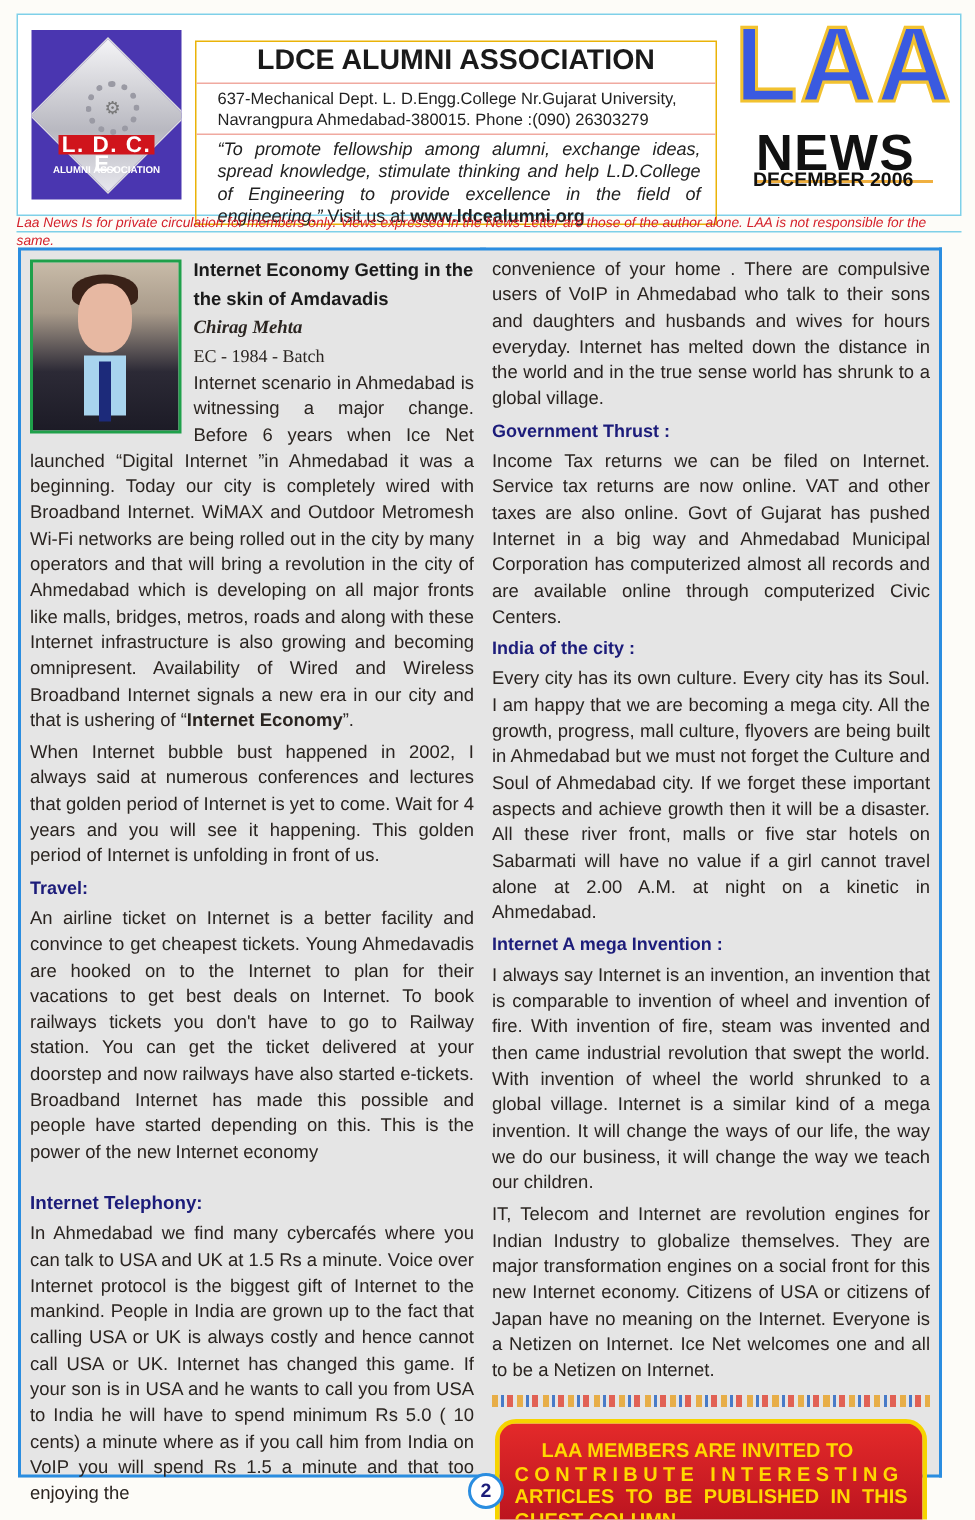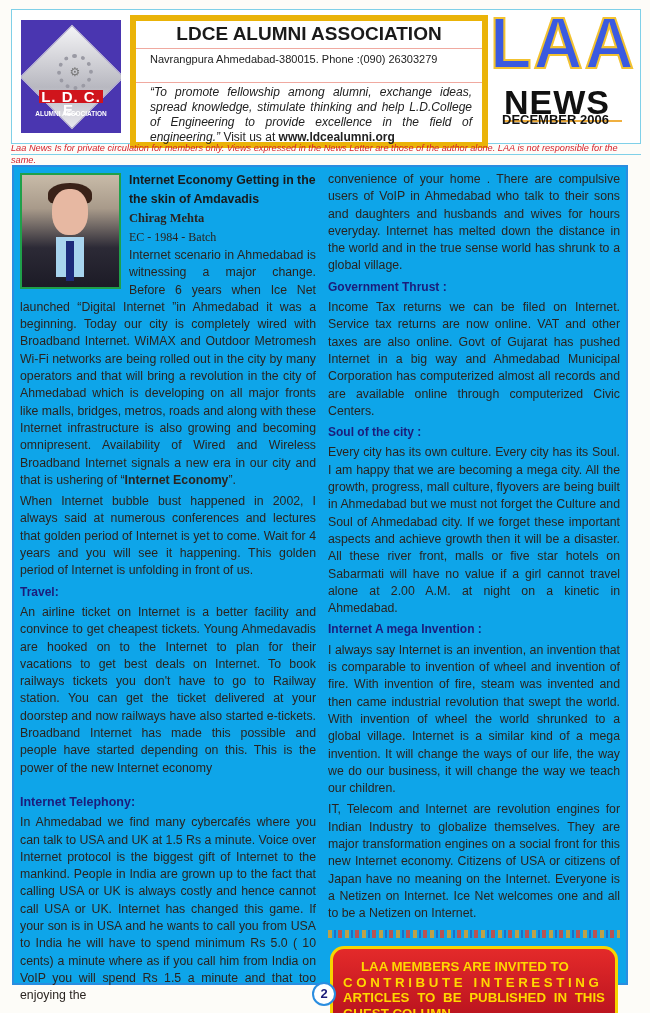--- a/index.html
+++ b/index.html
@@ -7,49 +7,49 @@
          font-family:"Liberation Sans", sans-serif; color:#2a2420; }
   .masthead { position:absolute; left:11px; top:9px; width:628px; height:133px; border:1px solid #7fd0e8; background:#fff; }
   .logo { position:absolute; left:9px; top:10px; width:100px; height:113px; background:#4a36b0; overflow:hidden; }
   .logo .diamond { position:absolute; left:14px; top:20px; width:72px; height:72px; transform:rotate(45deg);
         background:linear-gradient(135deg,#f4f4f6,#b8b8c0 60%,#e8e8ee); border:1px solid #ddd; }
   .logo .gear { position:absolute; left:36px; top:34px; width:28px; height:28px; border-radius:50%;
         border:4px dotted #9a9aa4; color:#777; font-size:12px; text-align:center; line-height:28px; }
   .logo .ribbon { position:absolute; left:18px; top:70px; width:64px; height:13px; background:#d0141c; color:#fff;
         font-size:15px; font-weight:bold; text-align:center; line-height:13px; letter-spacing:1px; }
   .logo .assoc { position:absolute; left:12px; top:90px; width:76px; font-size:6.5px; color:#fff; font-weight:bold; text-align:center; }
-  .center-box { position:absolute; left:118px; top:5px; width:346px; height:121px; border:6px solid #eab308;text-decoration:underline; }
+  .center-box { position:absolute; left:118px; top:17px; width:346px; height:121px; border:1px solid #eab308;text-decoration:underline; }
   .center-box .title { position:absolute; left:0; right:0; top:2px; text-align:center; font-size:19px; font-weight:bold; color:#1a1a1a; }
   .center-box .sep1 { position:absolute; left:0; right:0; top:27px; border-top:1px solid #f0a9a0; }
   .center-box .addr { position:absolute; left:14px; top:31px; font-size:11px; line-height:14px; color:#222; }
   .center-box .sep2 { position:absolute; left:0; right:0; top:61px; border-top:1px solid #f0a9a0; }
   .center-box .motto { position:absolute; left:14px; right:10px; top:64px; font-size:12px; line-height:15px; font-style:italic; color:#222; text-align:justify; }
   .center-box .motto b { font-style:normal; font-weight:bold; }
   .center-box .motto .visit { font-style:normal; }
   .brand { position:absolute; left:470px; top:2px; width:155px; height:128px; }
   .brand .laa { position:absolute; left:8px; top:-4px; font-size:68px; font-weight:bold; letter-spacing:2px;
         color:#3a5ae0; -webkit-text-stroke:2px #f2c230; transform:scaleY(1.05); line-height:70px; }
   .brand .news { position:absolute; left:22px; top:72px; font-size:34px; font-weight:bold; color:#111; letter-spacing:1px; line-height:36px; }
   .brand .underline { position:absolute; left:22px; top:108px; width:118px; border-top:2px solid #f0b040; }
   .brand .date { position:absolute; left:20px; top:100px; font-size:13px; font-weight:bold; color:#111; }
   .disclaimer { position:absolute; left:11px; top:142px; width:630px; font-size:9.2px; font-style:italic; color:#d4202a; text-align:left; line-height:12px; }
   .rule { position:absolute; left:11px; top:154px; width:630px; border-top:1px solid #7fd0e8; }
 
-  .col { position:absolute; top:165px; border:2px solid #2a8de0; background:#0ea5e9; }
+  .col { position:absolute; top:165px; border:2px solid #2a8de0; background:#e5e5e5; }
   .col-left { left:12px; width:308px; height:816px; border-right-width:2px; }
   .col-right { left:320px; width:306px; height:816px; border-left:0; }
   .article { position:absolute; left:6px; top:4px; width:296px; font-size:12.3px; line-height:17.3px; text-align:justify; color:#2a2420; }
   .photo { float:left; width:97px; height:112px; margin:2px 8px 4px 0; border:2px solid #1fa04a;
         background:linear-gradient(180deg,#c8bba8 0%,#a89a8a 30%,#2c2a36 65%,#1c1b26 100%); position:relative; }
   .photo .face { position:absolute; left:30px; top:14px; width:36px; height:46px; border-radius:45%; background:#e7b8a2; }
   .photo .hair { position:absolute; left:26px; top:8px; width:44px; height:22px; border-radius:50% 50% 30% 30%; background:#3a2218; }
   .photo .collar { position:absolute; left:34px; top:62px; width:28px; height:40px; background:#a8d4ee; }
   .photo .tie { position:absolute; left:44px; top:66px; width:8px; height:40px; background:#1c2a7a; }
   .a-title { font-weight:bold; font-size:12.3px; line-height:19px; color:#1a1a1a; text-align:left; }
-  .author { font-family:"Liberation Serif", serif; font-weight:bold; font-size:12.5px; padding-left:24px; line-height:19px; }
+  .author { font-family:"Liberation Serif", serif; font-weight:bold; font-size:12.5px; padding-left:24px; line-height:19px;font-style:italic; }
   .role { font-family:"Liberation Serif", serif; font-size:12px; line-height:19px; }
   .batch { font-family:"Liberation Serif", serif; font-weight:normal; font-size:12px; padding-left:14px; line-height:19px; }
   p { margin:0 0 4px 0; }
   .sec { font-weight:bold; color:#1c1c7a; margin:4px 0 3px 0; }
   .sec.big { font-size:12px; }
   .sec.small { font-size:12.5px;margin-top:17px; }
   .dotrule { height:8px; margin:8px 0 8px 0;
         background:repeating-linear-gradient(90deg,#e8a020 0 4px,transparent 4px 6px,#2060c0 6px 8px,transparent 8px 10px,#e04030 10px 14px,transparent 14px 17px); opacity:0.8; }
   .cta { margin:0 2px; height:86px; border-radius:14px; border:3px solid #f6d400; background:linear-gradient(180deg,#e42a2a,#a80a1a);
          color:#ffd800; font-weight:bold; font-size:13.3px; line-height:15.5px; padding:10px 10px 0 10px; text-align:justify; text-align-last:left; }
@@ -64,20 +64,21 @@
   <div class="logo">
     <div class="diamond"></div>
     <div class="gear">⚙</div>
     <div class="ribbon">L. D. C. E.</div>
     <div class="assoc">ALUMNI ASSOCIATION</div>
   </div>
   <div class="center-box">
     <div class="title">LDCE ALUMNI ASSOCIATION</div>
     <div class="sep1"></div>
     <div class="addr">
+      <div>637-Mechanical Dept. L. D.Engg.College Nr.Gujarat University,</div>
       <div>Navrangpura  Ahmedabad-380015. Phone :(090) 26303279</div>
     </div>
     <div class="sep2"></div>
     <div class="motto">
       <span>“To promote fellowship among alumni, exchange ideas, spread knowledge, stimulate thinking and help L.D.College of Engineering to provide excellence in the field of engineering.”</span>
       <span class="visit">Visit us at </span><b>www.ldcealumni.org</b>
     </div>
   </div>
   <div class="brand">
     <div class="laa">LAA</div>
@@ -107,21 +108,21 @@
     <div class="sec small">Internet Telephony:</div>
     <p>In Ahmedabad we   find many cybercafés where you can talk to USA and UK at 1.5 Rs a minute. Voice over Internet protocol is the biggest gift of Internet to the mankind. People in India are grown up to the fact that calling USA or UK is always costly and hence  cannot call USA or UK. Internet has changed this game. If your son is in USA and he wants to call you from USA to India he will have to spend minimum Rs 5.0 ( 10 cents) a minute where as if you call him from India on VoIP you will spend  Rs 1.5  a minute and that too enjoying the</p>
   </div>
 </div>
 
 <div class="col col-right">
   <div class="article" style="left:8px;width:292px;">
     <p>convenience of your home . There are compulsive users of VoIP in Ahmedabad who talk to their sons and daughters and husbands and wives for hours everyday. Internet has melted down the distance in the world and in the  true sense world has shrunk to a global village.</p>
     <div class="sec big">Government Thrust :</div>
     <p>Income Tax returns we can be filed on Internet. Service tax returns are now online. VAT and other taxes are also online. Govt of Gujarat has pushed Internet in a big way and Ahmedabad Municipal Corporation has computerized almost all records and are available online through computerized Civic Centers.</p>
-    <div class="sec big">Soul of the city :</div>
+    <div class="sec big">India of the city :</div>
     <p>Every city has its own culture. Every city has its Soul. I am happy that we are becoming a mega city. All the growth, progress, mall culture, flyovers are being built in Ahmedabad but we must not forget the Culture and Soul of Ahmedabad city.  If we forget these important aspects and achieve growth then it will be a disaster. All these river front, malls or five star hotels on Sabarmati will have no value if a girl cannot travel alone at 2.00 A.M. at night on a kinetic in Ahmedabad.</p>
     <div class="sec big">Internet  A mega Invention :</div>
     <p>I always say Internet is an invention, an invention that is comparable to invention of wheel and invention of fire. With invention of fire, steam was invented and then came industrial revolution that swept the world. With invention of wheel the world shrunked to a global village.  Internet is a similar kind of a mega invention.  It will change the ways of our life, the way we do our business, it will change the way we teach our children.</p>
     <p>IT, Telecom and Internet are revolution engines for Indian Industry to globalize themselves. They are major transformation engines on a social front for this new Internet economy. Citizens of USA or citizens of Japan have no meaning on the Internet.  Everyone is a Netizen on Internet.  Ice Net welcomes one and all  to be a Netizen on Internet.</p>
     <div class="dotrule"></div>
     <div class="cta">
       <div style="padding-left:18px;">LAA MEMBERS ARE INVITED TO</div>
       <div class="spread">CONTRIBUTE INTERESTING</div>
       <div>ARTICLES TO BE PUBLISHED IN THIS GUEST COLUMN.</div>
     </div>

